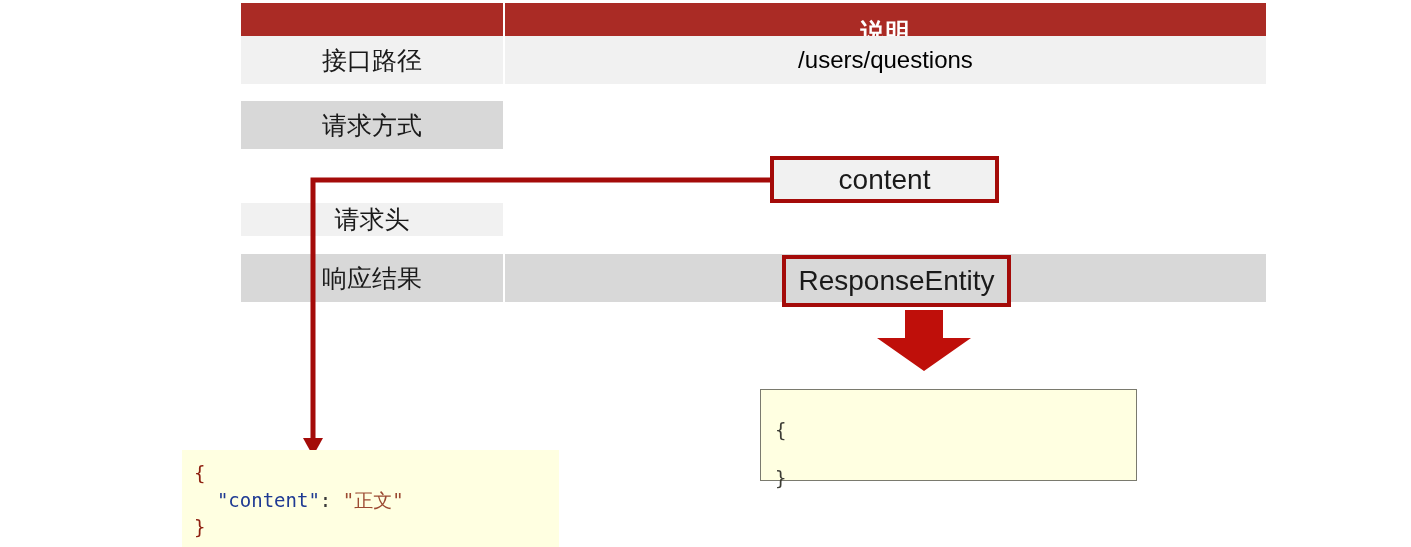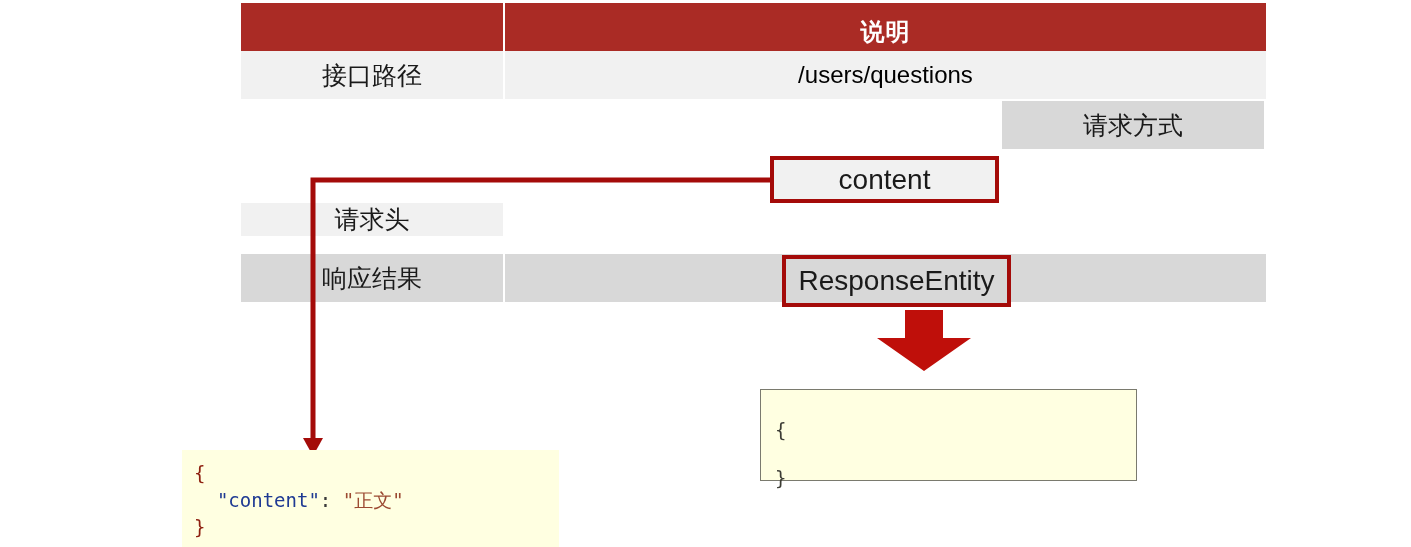--- a/index.html
+++ b/index.html
@@ -46,22 +46,22 @@
   .cell-val {
     width: 761px;
     height: 100%;
     display: flex;
     align-items: center;
     justify-content: center;
     box-sizing: border-box;
     position: relative;
   }
   .row-head { top: 0px;   height: 57px; border-radius: 6px; }
-  .row-0    { top: 48px;  height: 48px; }
-  .row-1    { top: 98px;  height: 48px; justify-content: flex-end; }
+  .row-0    { top: 33px;  height: 48px; }
+  .row-1    { top: 98px;  height: 48px; }
   .row-2    { top: 149px; height: 48px; }
   .row-3    { top: 200px; height: 33px; }
   .row-4    { top: 251px; height: 48px; }
 
   .row-head .cell-key,
   .row-head .cell-val { background: #aa2b25; }
   .shade-light .cell-key,
   .shade-light .cell-val { background: #f1f1f1; }
   .shade-dark  .cell-key,
   .shade-dark  .cell-val { background: #d8d8d8; }

